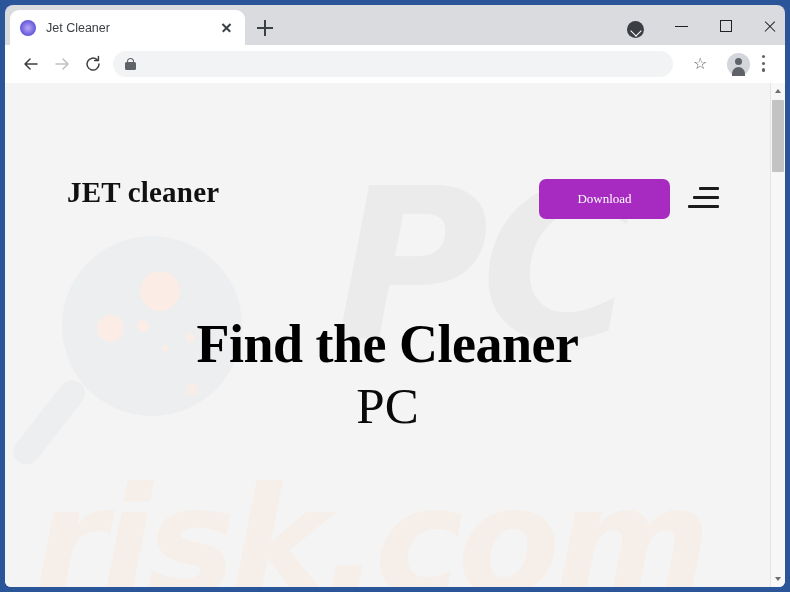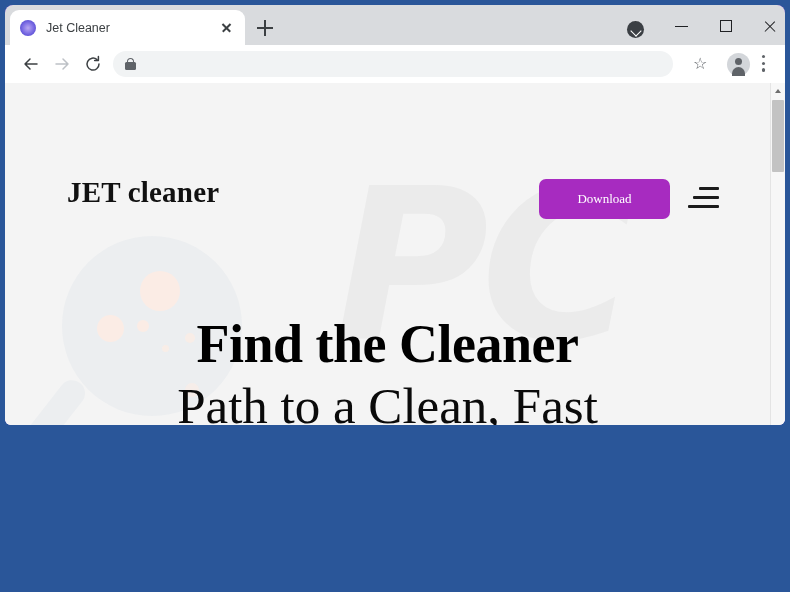--- a/index.html
+++ b/index.html
@@ -14,21 +14,21 @@
   .window {
     position: absolute;
     left: 0; top: 0;
     width: 790px; height: 592px;
     background: #2a5699;
     box-sizing: border-box;
   }
   .frame-inner {
     position: absolute;
     left: 5px; top: 5px;
-    width: 780px; height: 420px;
+    width: 780px; height: 582px;
     background: #6d28d9;
     border-radius: 8px 8px 6px 6px;
     box-sizing: border-box;
     overflow: hidden;
   }
 
   
   .tabstrip {
     position: absolute;
     left: 0; top: 0;
@@ -501,21 +501,20 @@
         <button class="download-btn">Download</button>
 
         <div class="hamburger">
           <i></i>
             <i></i>
             <i></i>
         </div>
 
         <div class="hero">
           <div class="hero-l1">Find the Cleaner</div>
-          <div class="hero-l2">Path to a Clean, Fast</div>
           <div class="hero-l2">PC</div>
         </div>
 
 
       </div>
 
       <div class="scrollbar">
         <div class="sb-arrow sb-up"></div>
         <div class="sb-thumb"></div>
         <div class="sb-arrow sb-down"></div>

